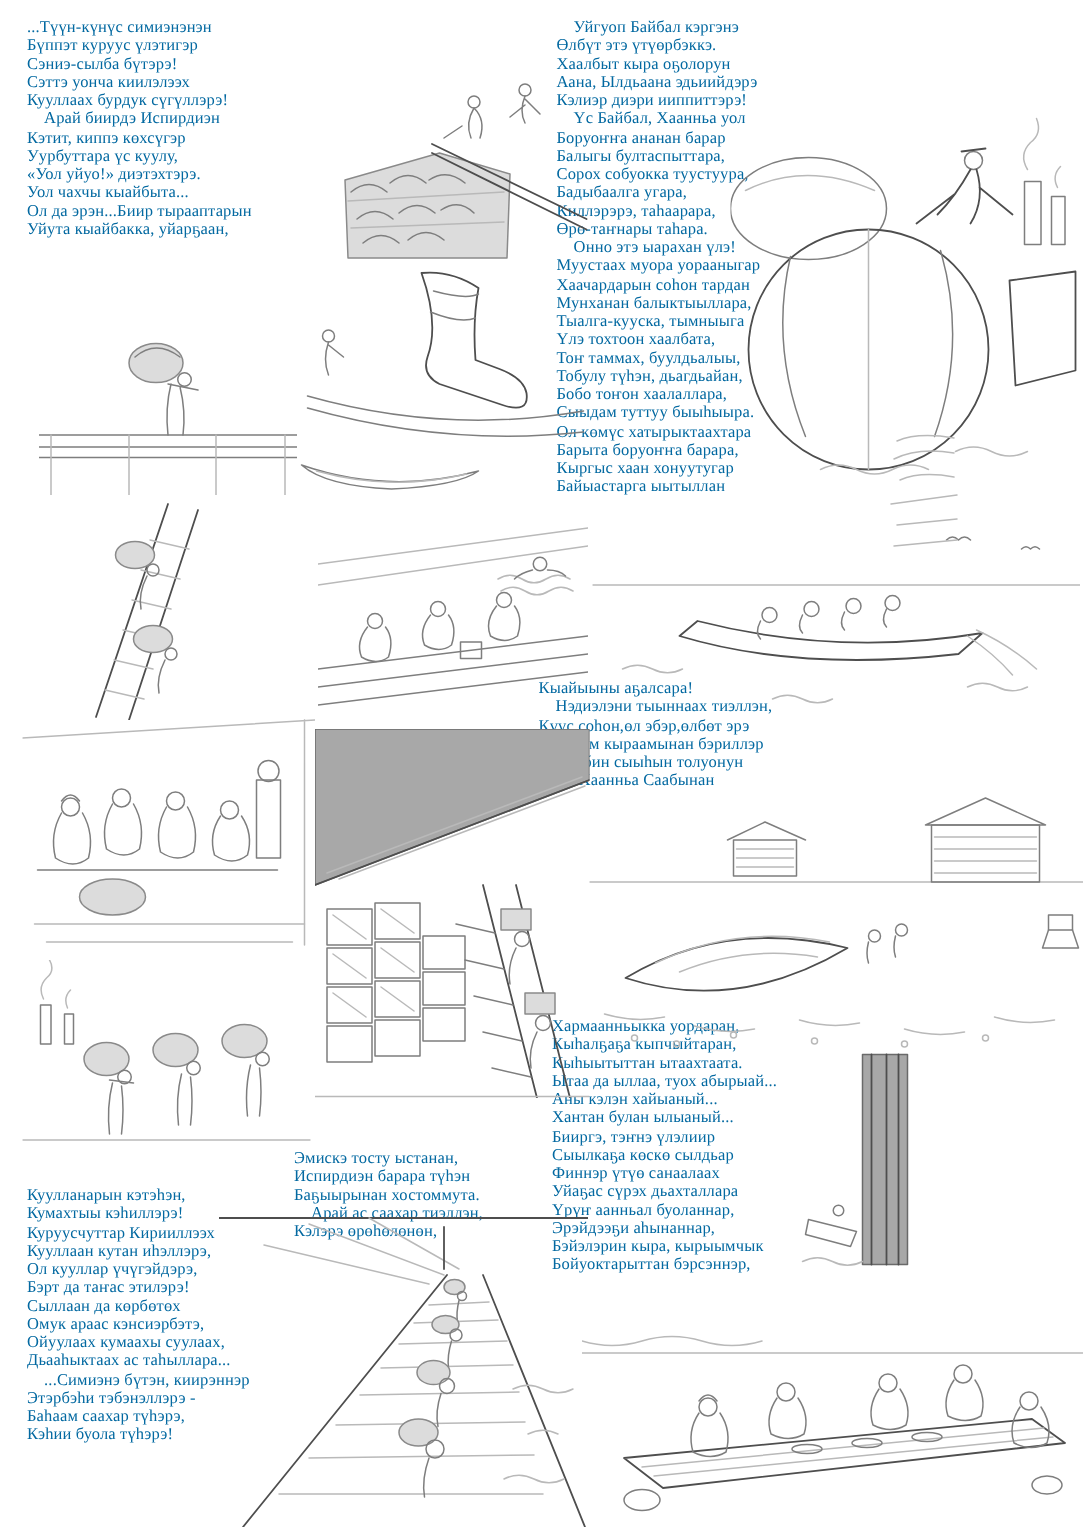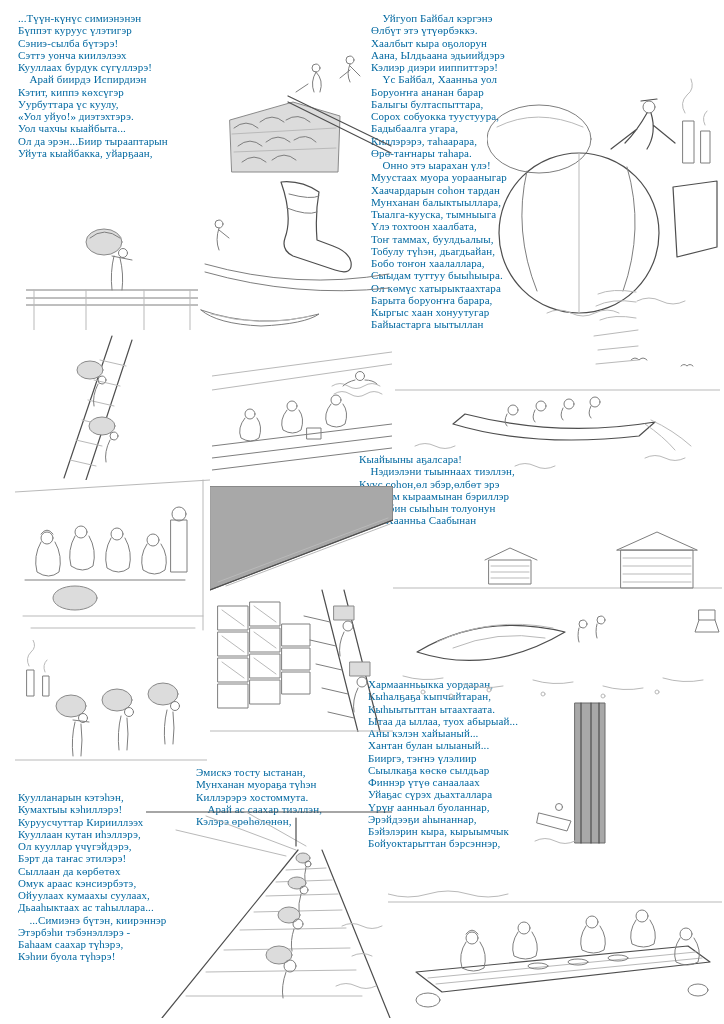--- a/index.html
+++ b/index.html
@@ -17,21 +17,21 @@
   .illo .darkfill{fill:#a8a8a8;stroke:#6a6a6a;}
 </style>
 </head>
 <body>
 
 <div class="page">
 
   <div class="poem" style="left:18px;top:12px;"><div class="poem-line">...Түүн-күнүс симиэнэнэн</div><div class="poem-line">Бүппэт куруус үлэтигэр</div><div class="poem-line">Сэниэ-сылба бүтэрэ!</div><div class="poem-line">Сэттэ уонча киилэлээх</div><div class="poem-line">Кууллаах бурдук сүгүллэрэ!</div><div class="poem-line">    Арай биирдэ Испирдиэн</div><div class="poem-line">Кэтит, киппэ көхсүгэр</div><div class="poem-line">Уурбуттара үс куулу,</div><div class="poem-line">«Уол уйуо!» диэтэхтэрэ.</div><div class="poem-line">Уол чахчы кыайбыта...</div><div class="poem-line">Ол да эрэн...Биир тырааптарын</div><div class="poem-line">Уйута кыайбакка, уйарҕаан,</div></div>
   <div class="poem" style="left:371px;top:12px;"><div class="poem-line">    Уйгуоп Байбал кэргэнэ</div><div class="poem-line">Өлбүт этэ үтүөрбэккэ.</div><div class="poem-line">Хаалбыт кыра оҕолорун</div><div class="poem-line">Аана, Ылдьаана эдьиийдэрэ</div><div class="poem-line">Кэлиэр диэри ииппиттэрэ!</div><div class="poem-line">    Үс Байбал, Хаанньа уол</div><div class="poem-line">Боруоҥҥа ананан барар</div><div class="poem-line">Балыгы бултаспыттара,</div><div class="poem-line">Сорох собуокка туустуура,</div><div class="poem-line">Бадыбаалга угара,</div><div class="poem-line">Киллэрэрэ, таһаарара,</div><div class="poem-line">Өрө-таҥнары таһара.</div><div class="poem-line">    Онно этэ ыарахан үлэ!</div><div class="poem-line">Муустаах муора уорааныгар</div><div class="poem-line">Хаачардарын соһон тардан</div><div class="poem-line">Мунханан балыктыыллара,</div><div class="poem-line">Тыалга-кууска, тымныыга</div><div class="poem-line">Үлэ тохтоон хаалбата,</div><div class="poem-line">Тоҥ таммах, буулдьалыы,</div><div class="poem-line">Тобулу түһэн, дьагдьайан,</div><div class="poem-line">Бобо тоҥон хаалаллара,</div><div class="poem-line">Сыыдам туттуу быыһыыра.</div><div class="poem-line">Ол көмүс хатырыктаахтара</div><div class="poem-line">Барыта боруоҥҥа барара,</div><div class="poem-line">Кыргыс хаан хонуутугар</div><div class="poem-line">Байыастарга ыытыллан</div></div>
   <div class="poem" style="left:359px;top:453px;"><div class="poem-line">Кыайыыны аҕалсара!</div><div class="poem-line">    Нэдиэлэни тыыннаах тиэллэн,</div><div class="poem-line">Күүс соһон,өл эбэр,өлбөт эрэ</div><div class="poem-line">Кыччым кыраамынан бэриллэр</div><div class="poem-line">Килиэбин сыыһын толуонун</div><div class="poem-line">Били Хаанньа Саабынан</div></div>
-  <div class="poem" style="left:196px;top:732px;margin-top:34px;"><div class="poem-line">Эмискэ тосту ыстанан,</div><div class="poem-line">Мунханан муораҕа түһэн</div><div class="poem-line">Киллэрэрэ хостоммута.</div><div class="poem-line">    Арай ас саахар тиэллэн,</div><div class="poem-line">Кэлэрэ өрөһөлөнөн,</div></div>
+  <div class="poem" style="left:196px;top:732px;margin-top:34px;"><div class="poem-line">Эмискэ тосту ыстанан,</div><div class="poem-line">Испирдиэн барара түһэн</div><div class="poem-line">Баҕыырынан хостоммута.</div><div class="poem-line">    Арай ас саахар тиэллэн,</div><div class="poem-line">Кэлэрэ өрөһөлөнөн,</div></div>
   <div class="poem" style="left:18px;top:791px;"><div class="poem-line">Куулланарын кэтэһэн,</div><div class="poem-line">Кумахтыы кэһиллэрэ!</div><div class="poem-line">Куруусчуттар Кирииллээх</div><div class="poem-line">Кууллаан кутан иһэллэрэ,</div><div class="poem-line">Ол кууллар үчүгэйдэрэ,</div><div class="poem-line">Бэрт да таҥас этилэрэ!</div><div class="poem-line">Сыллаан да көрбөтөх</div><div class="poem-line">Омук араас кэнсиэрбэтэ,</div><div class="poem-line">Ойуулаах кумаахы суулаах,</div><div class="poem-line">Дьааһыктаах ас таһыллара...</div><div class="poem-line">    ...Симиэнэ бүтэн, киирэннэр</div><div class="poem-line">Этэрбэһи тэбэнэллэрэ -</div><div class="poem-line">Баһаам саахар түһэрэ,</div><div class="poem-line">Кэһии буола түһэрэ!</div></div>
   <div class="poem" style="left:368px;top:678px;"><div class="poem-line">Хармаанньыкка уордаран,</div><div class="poem-line">Кыһалҕаҕа кыпчыйтаран,</div><div class="poem-line">Кыһыытыттан ытаахтаата.</div><div class="poem-line">Ытаа да ыллаа, туох абырыай...</div><div class="poem-line">Аны кэлэн хайыаный...</div><div class="poem-line">Хантан булан ылыаный...</div><div class="poem-line">Бииргэ, тэҥнэ үлэлиир</div><div class="poem-line">Сыылкаҕа көскө сылдьар</div><div class="poem-line">Финнэр үтүө санаалаах</div><div class="poem-line">Уйаҕас сүрэх дьахталлара</div><div class="poem-line">Үрүҥ аанньал буоланнар,</div><div class="poem-line">Эрэйдээҕи аһынаннар,</div><div class="poem-line">Бэйэлэрин кыра, кырыымчык</div><div class="poem-line">Бойуоктарыттан бэрсэннэр,</div></div>
 
   <div class="illo" style="left:228px;top:50px;width:165px;height:125px;">
     <svg viewBox="0 0 165 125">
       <polygon class="fill" points="2,70 65,52 112,66 110,122 4,122"></polygon>
       <path d="M6 78 q12 -10 24 0 M32 72 q12 -10 24 0 M58 70 q12 -8 24 2 M10 96 q12 -10 24 0 M38 92 q12 -10 24 0 M66 90 q12 -8 22 2 M14 112 q12 -10 24 0 M44 110 q12 -10 24 0"></path>
       <path class="faint" d="M4 84 l104 -6 M6 102 l102 -4"></path>
       <path class="dark" d="M60 46 L163 96 M60 52 L163 103"></path>
       <circle cx="88" cy="18" r="4"></circle>

